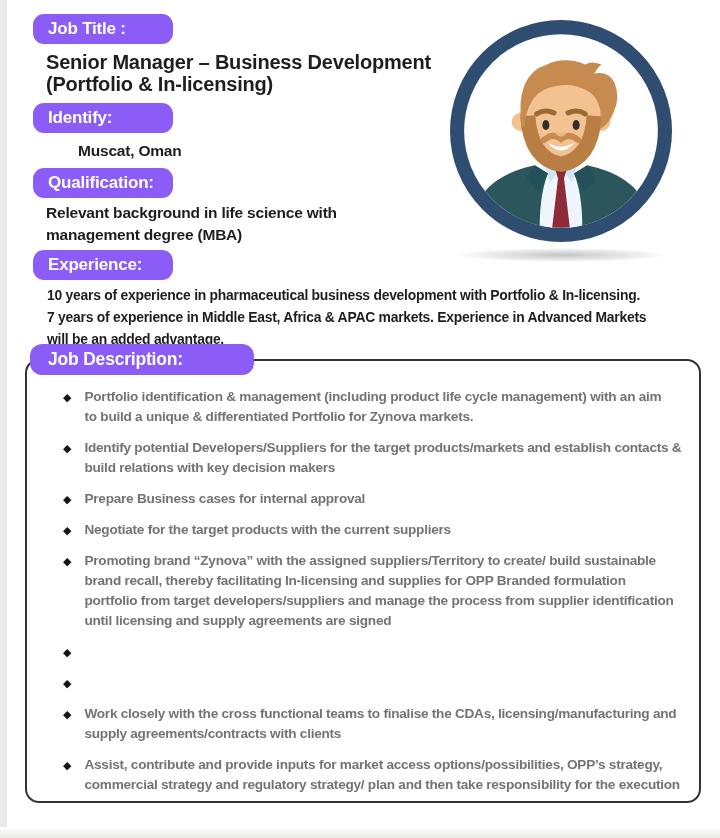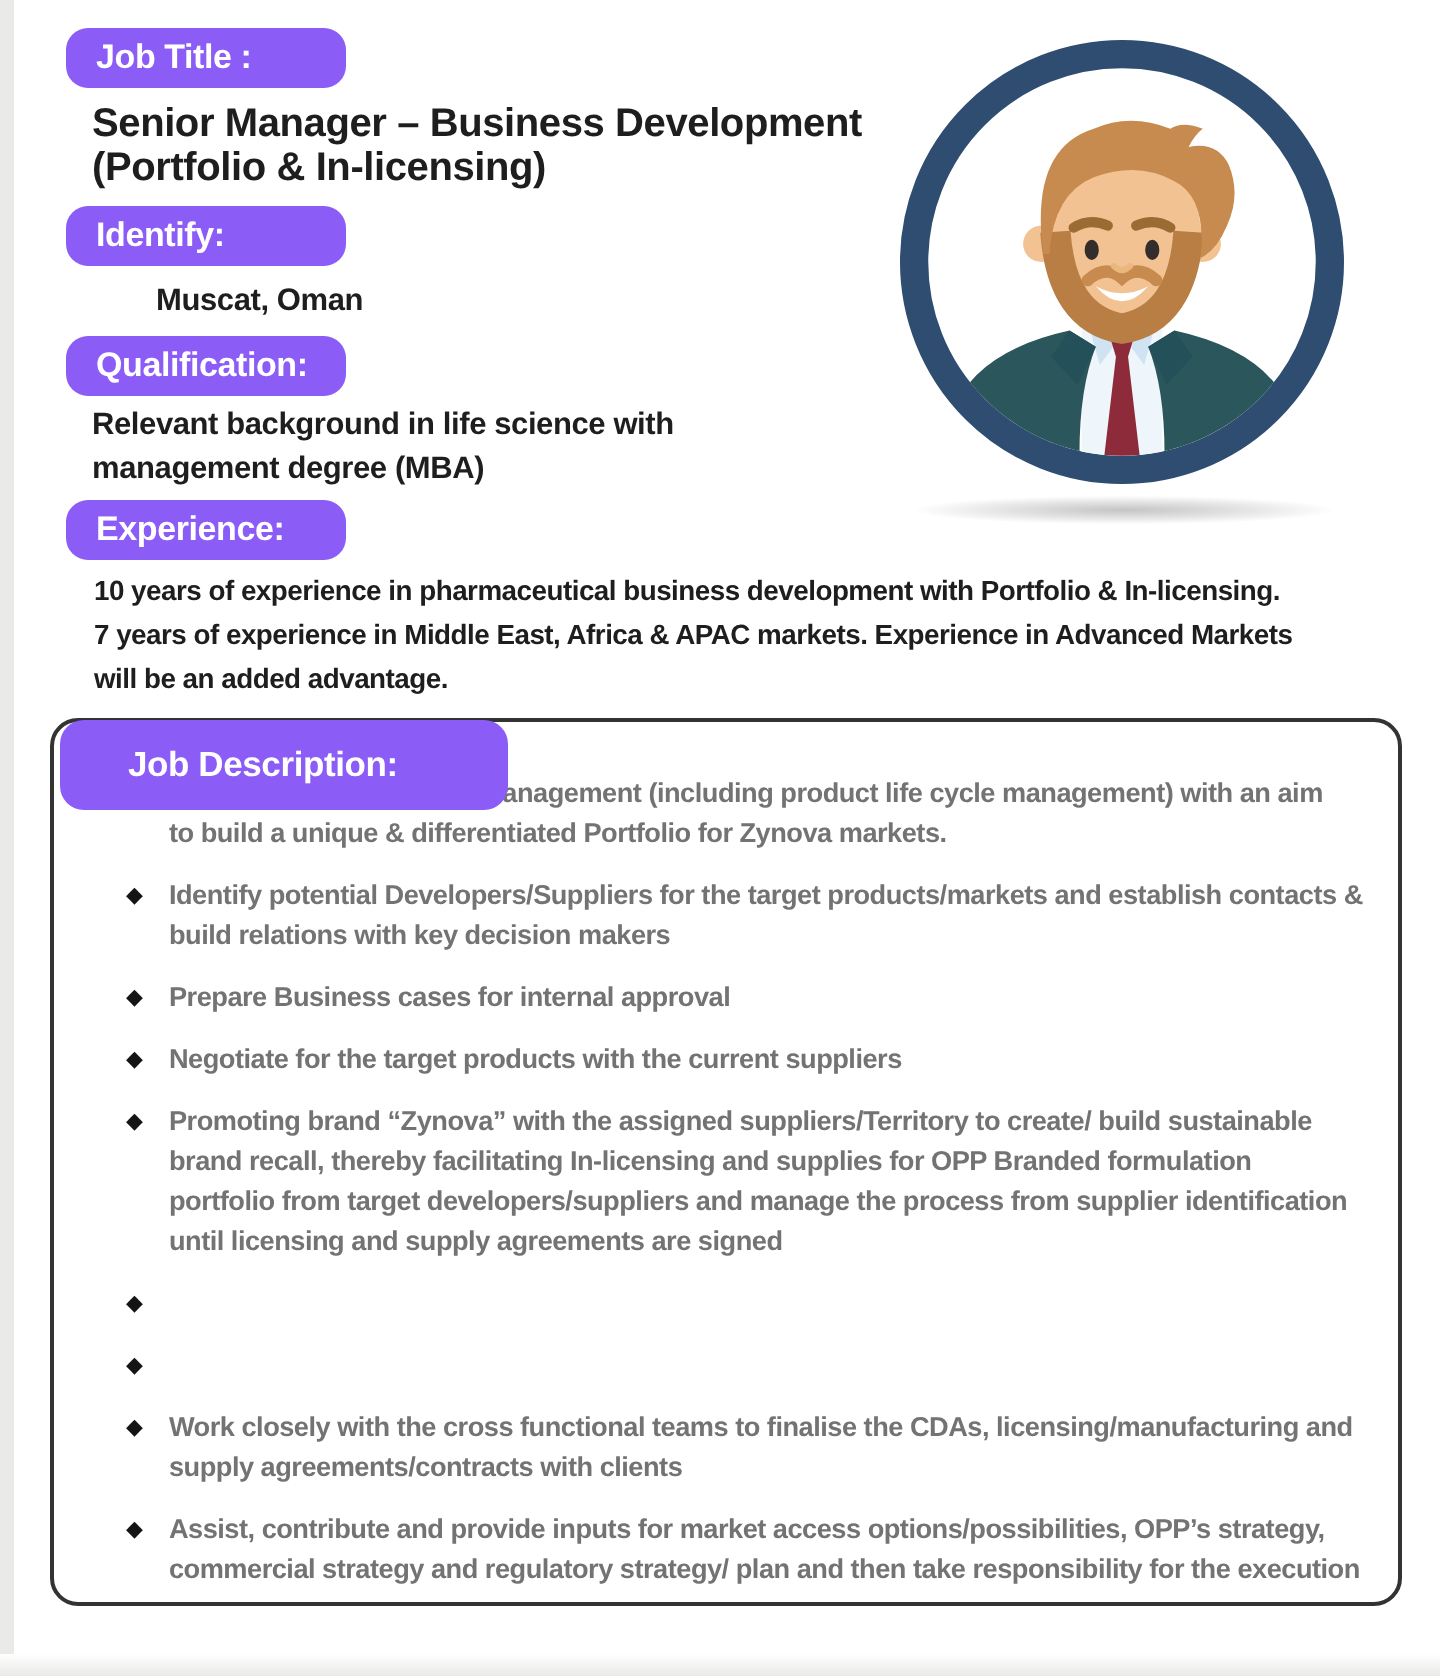--- a/index.html
+++ b/index.html
@@ -17,21 +17,21 @@
     border-radius:11px;
     display:flex;align-items:center;
     padding-left:15px;
     font-size:17px;font-weight:700;letter-spacing:-0.2px;
     white-space:nowrap;
   }
   .pill-jobtitle{left:33px;top:14px;width:140px;height:30px;}
   .pill-location{left:33px;top:103px;width:140px;height:30px;}
   .pill-qualification{left:33px;top:168px;width:140px;height:30px;}
   .pill-experience{left:33px;top:250px;width:140px;height:30px;}
-  .pill-jobdesc{left:30px;top:360px;width:224px;height:45px;z-index:2;border-radius:12px;padding-left:34px;font-size:17.5px;}
+  .pill-jobdesc{left:30px;top:344px;width:224px;height:31px;z-index:2;border-radius:12px;padding-left:18px;font-size:17.5px;}
   .bodytext{
     position:absolute;font-weight:700;color:#1e1e1e;
     white-space:pre-line;letter-spacing:-0.2px;
   }
   .title-text{left:46px;top:52px;font-size:20px;line-height:21.5px;width:400px;}
   .location-text{left:46px;top:140px;font-size:15.5px;line-height:21px;margin-left:32px;}
   .qualification-text{left:46px;top:202px;font-size:15.5px;line-height:21.5px;width:400px;}
   .experience-text{left:47px;top:285px;font-size:13.9px;line-height:21.8px;width:665px;letter-spacing:-0.25px;}
   .jd-box{
     position:absolute;left:25px;top:359px;width:676px;height:444px;

